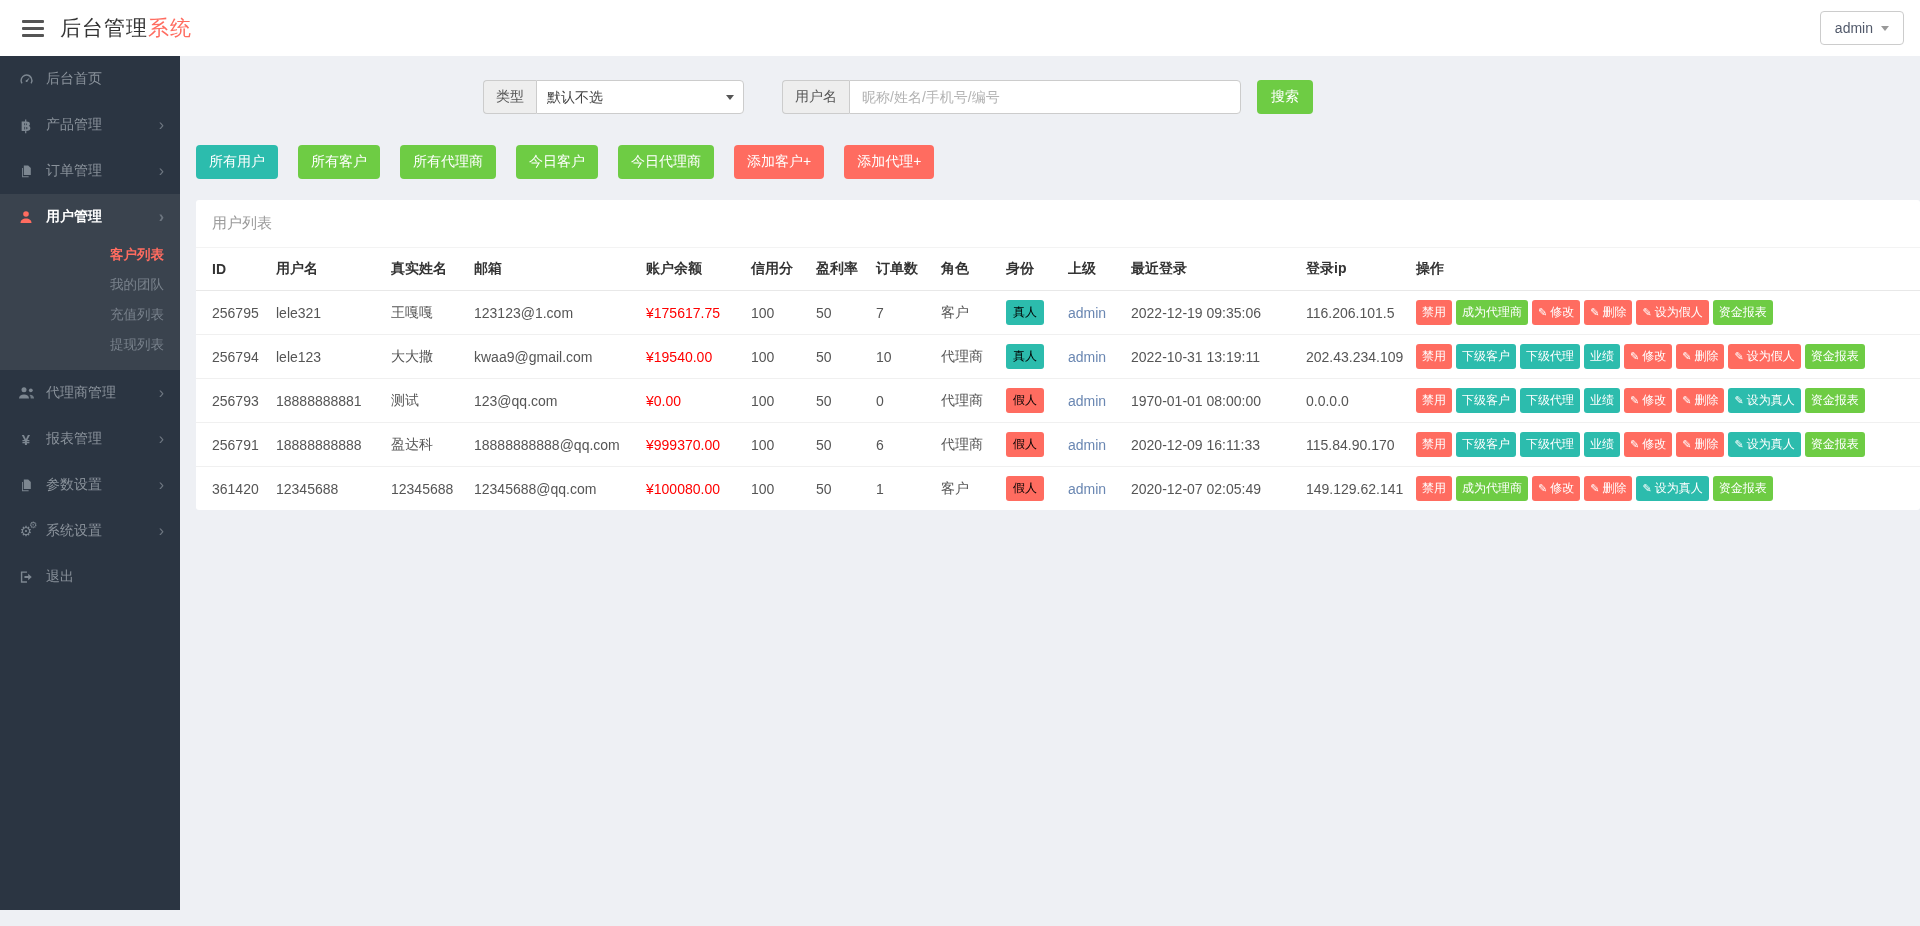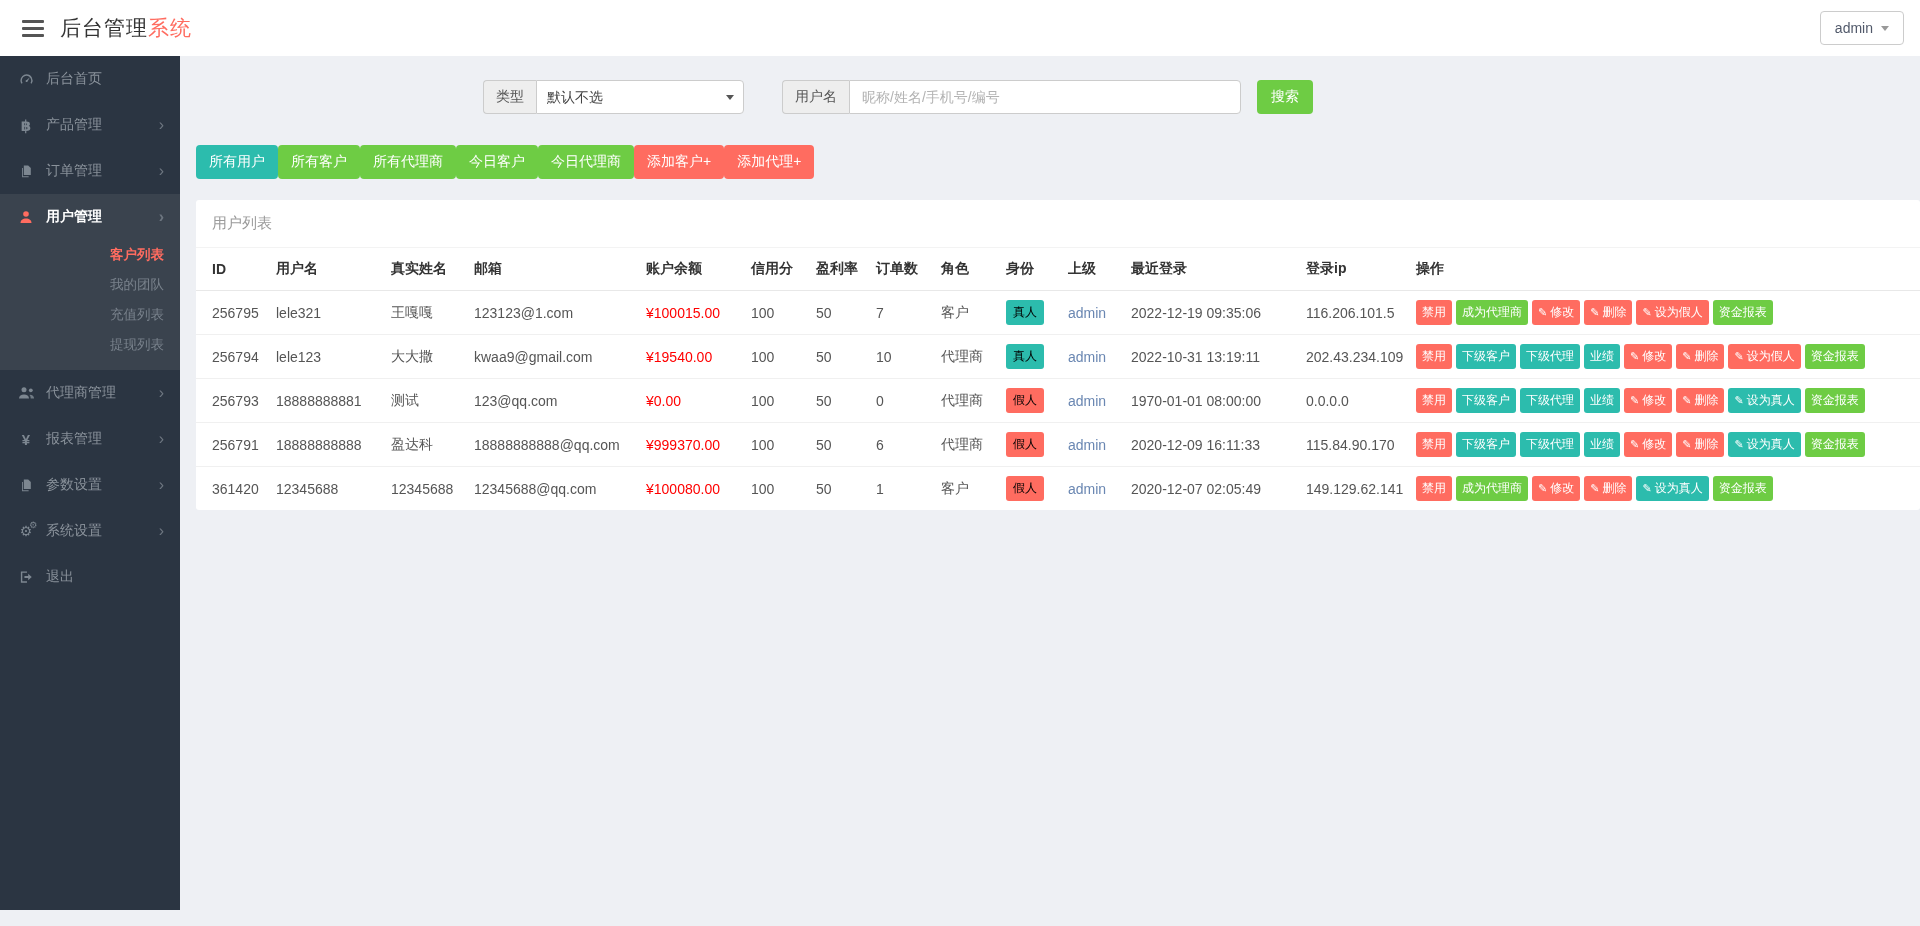--- a/index.html
+++ b/index.html
@@ -36,21 +36,21 @@
   .ig-label { background:#eee; border:1px solid #ccc; border-right:none; border-radius:4px 0 0 4px; display:flex; align-items:center; padding:0 12px; color:#555; }
   .sel-wrap { position:relative; }
   select.ig-select { width:208px; height:34px; border:1px solid #ccc; border-radius:0 4px 4px 0; background:#fff; color:#444; padding:0 10px; font-size:14px; appearance:none; -webkit-appearance:none; font-family:inherit; }
   .sel-wrap .caret { position:absolute; right:10px; top:15px; border-top-color:#555; }
   input.ig-input { width:392px; height:34px; border:1px solid #ccc; border-radius:0 4px 4px 0; padding:0 12px; font-size:14px; color:#555; font-family:inherit; }
   input.ig-input::placeholder { color:#b3b3b3; }
   .grp2 { margin-left:38px; }
   .btn { border:none; border-radius:4px; color:#fff; cursor:pointer; font-size:14px; font-family:inherit; }
   .btn-search { background:var(--green); padding:0 14px; height:34px; margin-left:16px; }
   .btn-teal { background:var(--teal); } .btn-green { background:var(--green); } .btn-red { background:var(--red); }
-  .toolbar { padding:31px 0 0 16px; display:flex; gap:0; }
+  .toolbar { padding:31px 0 0 16px; display:flex; gap:20px; }
   .toolbar .btn { padding:8px 13px; }
   
   .card { background:#fff; margin:21px 0 0 16px; border-radius:3px; }
   .card-header { padding:14px 16px; color:#9a9a9a; font-size:15px; border-bottom:1px solid #f3f3f3; }
   table { width:100%; border-collapse:collapse; table-layout:fixed; }
   th { text-align:left; padding:12px 8px; color:#333; font-weight:bold; font-size:14px; border-bottom:1px solid #e8e8e8; white-space:nowrap; }
   td { text-align:left; padding:9px 8px; font-size:14px; color:#555; border-bottom:1px solid #f0f0f0; white-space:nowrap; overflow:hidden; }
   th:first-child, td:first-child { padding-left:16px; }
   tbody tr:last-child td { border-bottom:none; }
   .balance { color:var(--balance); }
@@ -247,21 +247,21 @@
             <th>登录ip</th>
             <th>操作</th>
           </tr>
         </thead>
       <tbody>
           <tr>
             <td>256795</td>
             <td>lele321</td>
             <td>王嘎嘎</td>
             <td>123123@1.com</td>
-            <td class="balance">¥100015.00</td>
+            <td class="balance">¥175617.75</td>
             <td>100</td>
             <td>50</td>
             <td>7</td>
             <td>客户</td>
             <td><span class="badge badge-teal">真人</span></td>
             <td><a class="parent-link">admin</a></td>
             <td>2022-12-19 09:35:06</td>
             <td>116.206.101.5</td>
             <td><button class="abtn btn-red">禁用</button><button class="abtn btn-green">成为代理商</button><button class="abtn btn-red"><span class="pencil">✎</span>修改</button><button class="abtn btn-red"><span class="pencil">✎</span>删除</button><button class="abtn btn-red"><span class="pencil">✎</span>设为假人</button><button class="abtn btn-green">资金报表</button></td>
           </tr>

